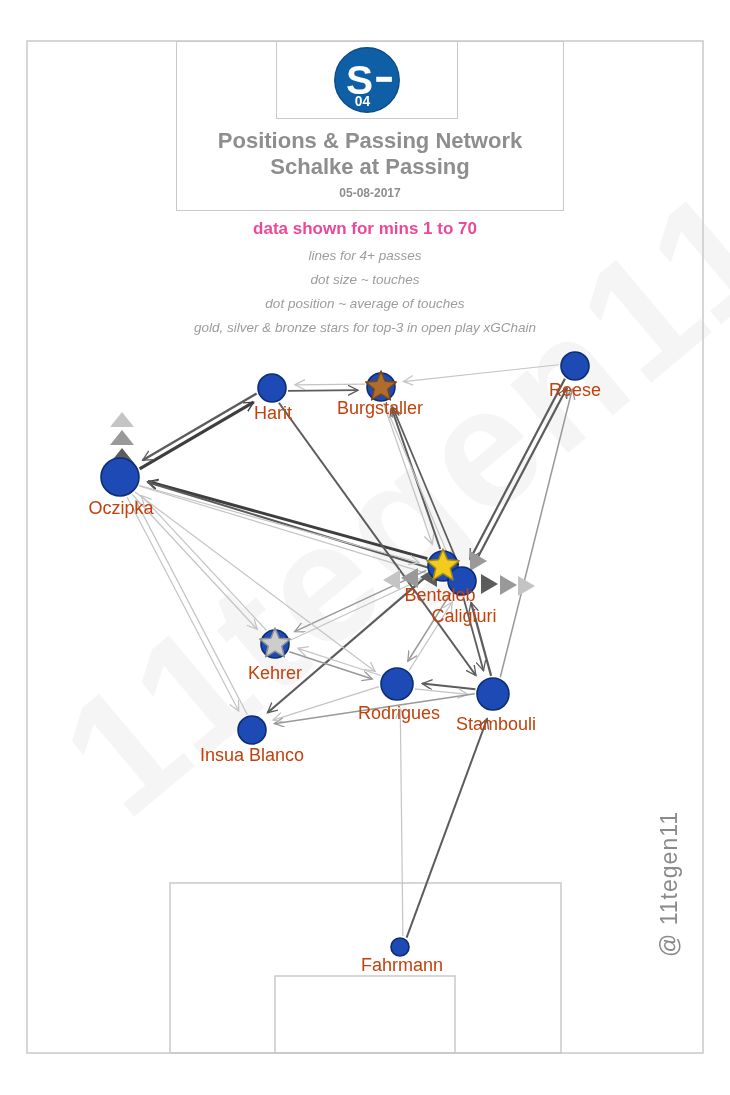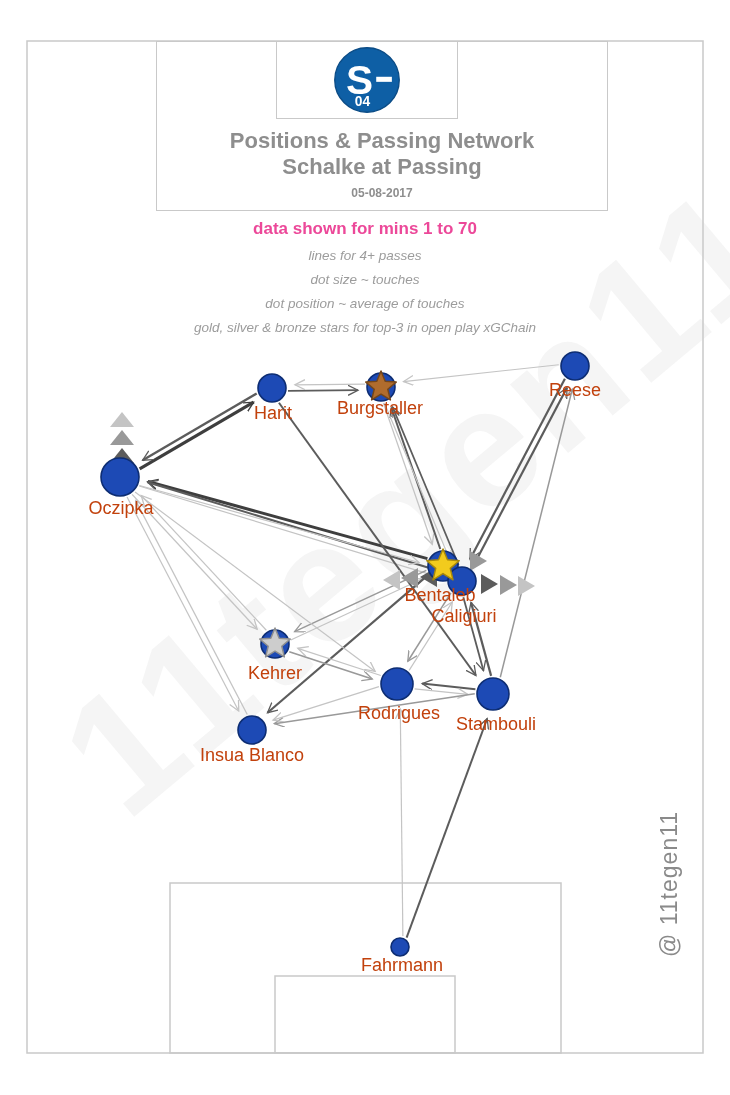--- a/index.html
+++ b/index.html
@@ -3,21 +3,21 @@
 <meta charset="utf-8">
 <style>
   html,body{margin:0;padding:0;background:#fff;}
   body{font-family:"Liberation Sans",sans-serif;}
   .canvas{position:relative;width:730px;height:1095px;background:#fff;overflow:hidden;}
   #diag-wm{position:absolute;left:420px;top:500px;z-index:1;
            transform:translate(-50%,-50%) rotate(-40deg);
            font-size:170px;font-weight:bold;letter-spacing:6px;
            color:rgba(50,50,50,0.05);white-space:nowrap;}
   #net-svg{position:absolute;left:0;top:0;z-index:2;}
-  .title-box{position:absolute;left:156px;top:41px;width:452px;height:170px;
+  .title-box{position:absolute;left:176px;top:41px;width:388px;height:170px;
              box-sizing:border-box;background:#fff;border:1.5px solid #c9c9c9;
              z-index:3;text-align:center;padding-top:86px;}
   .t1,.t2{font-size:22px;font-weight:bold;color:#8e8e8e;line-height:26px;}
   .t3{font-size:12px;font-weight:bold;color:#8e8e8e;line-height:22px;margin-top:2px;}
   .logo-box{position:absolute;left:276px;top:41px;width:182px;height:78px;
             box-sizing:border-box;background:#fff;border:1.5px solid #c9c9c9;
             z-index:4;display:flex;align-items:center;justify-content:center;}
   .legend{position:absolute;left:0;right:0;top:219px;z-index:3;text-align:center;}
   .leg-b{font-size:17px;font-weight:bold;color:#ec4899;}
   .leg-i{font-size:13.5px;font-style:italic;color:#9c9c9c;margin-top:9px;}

